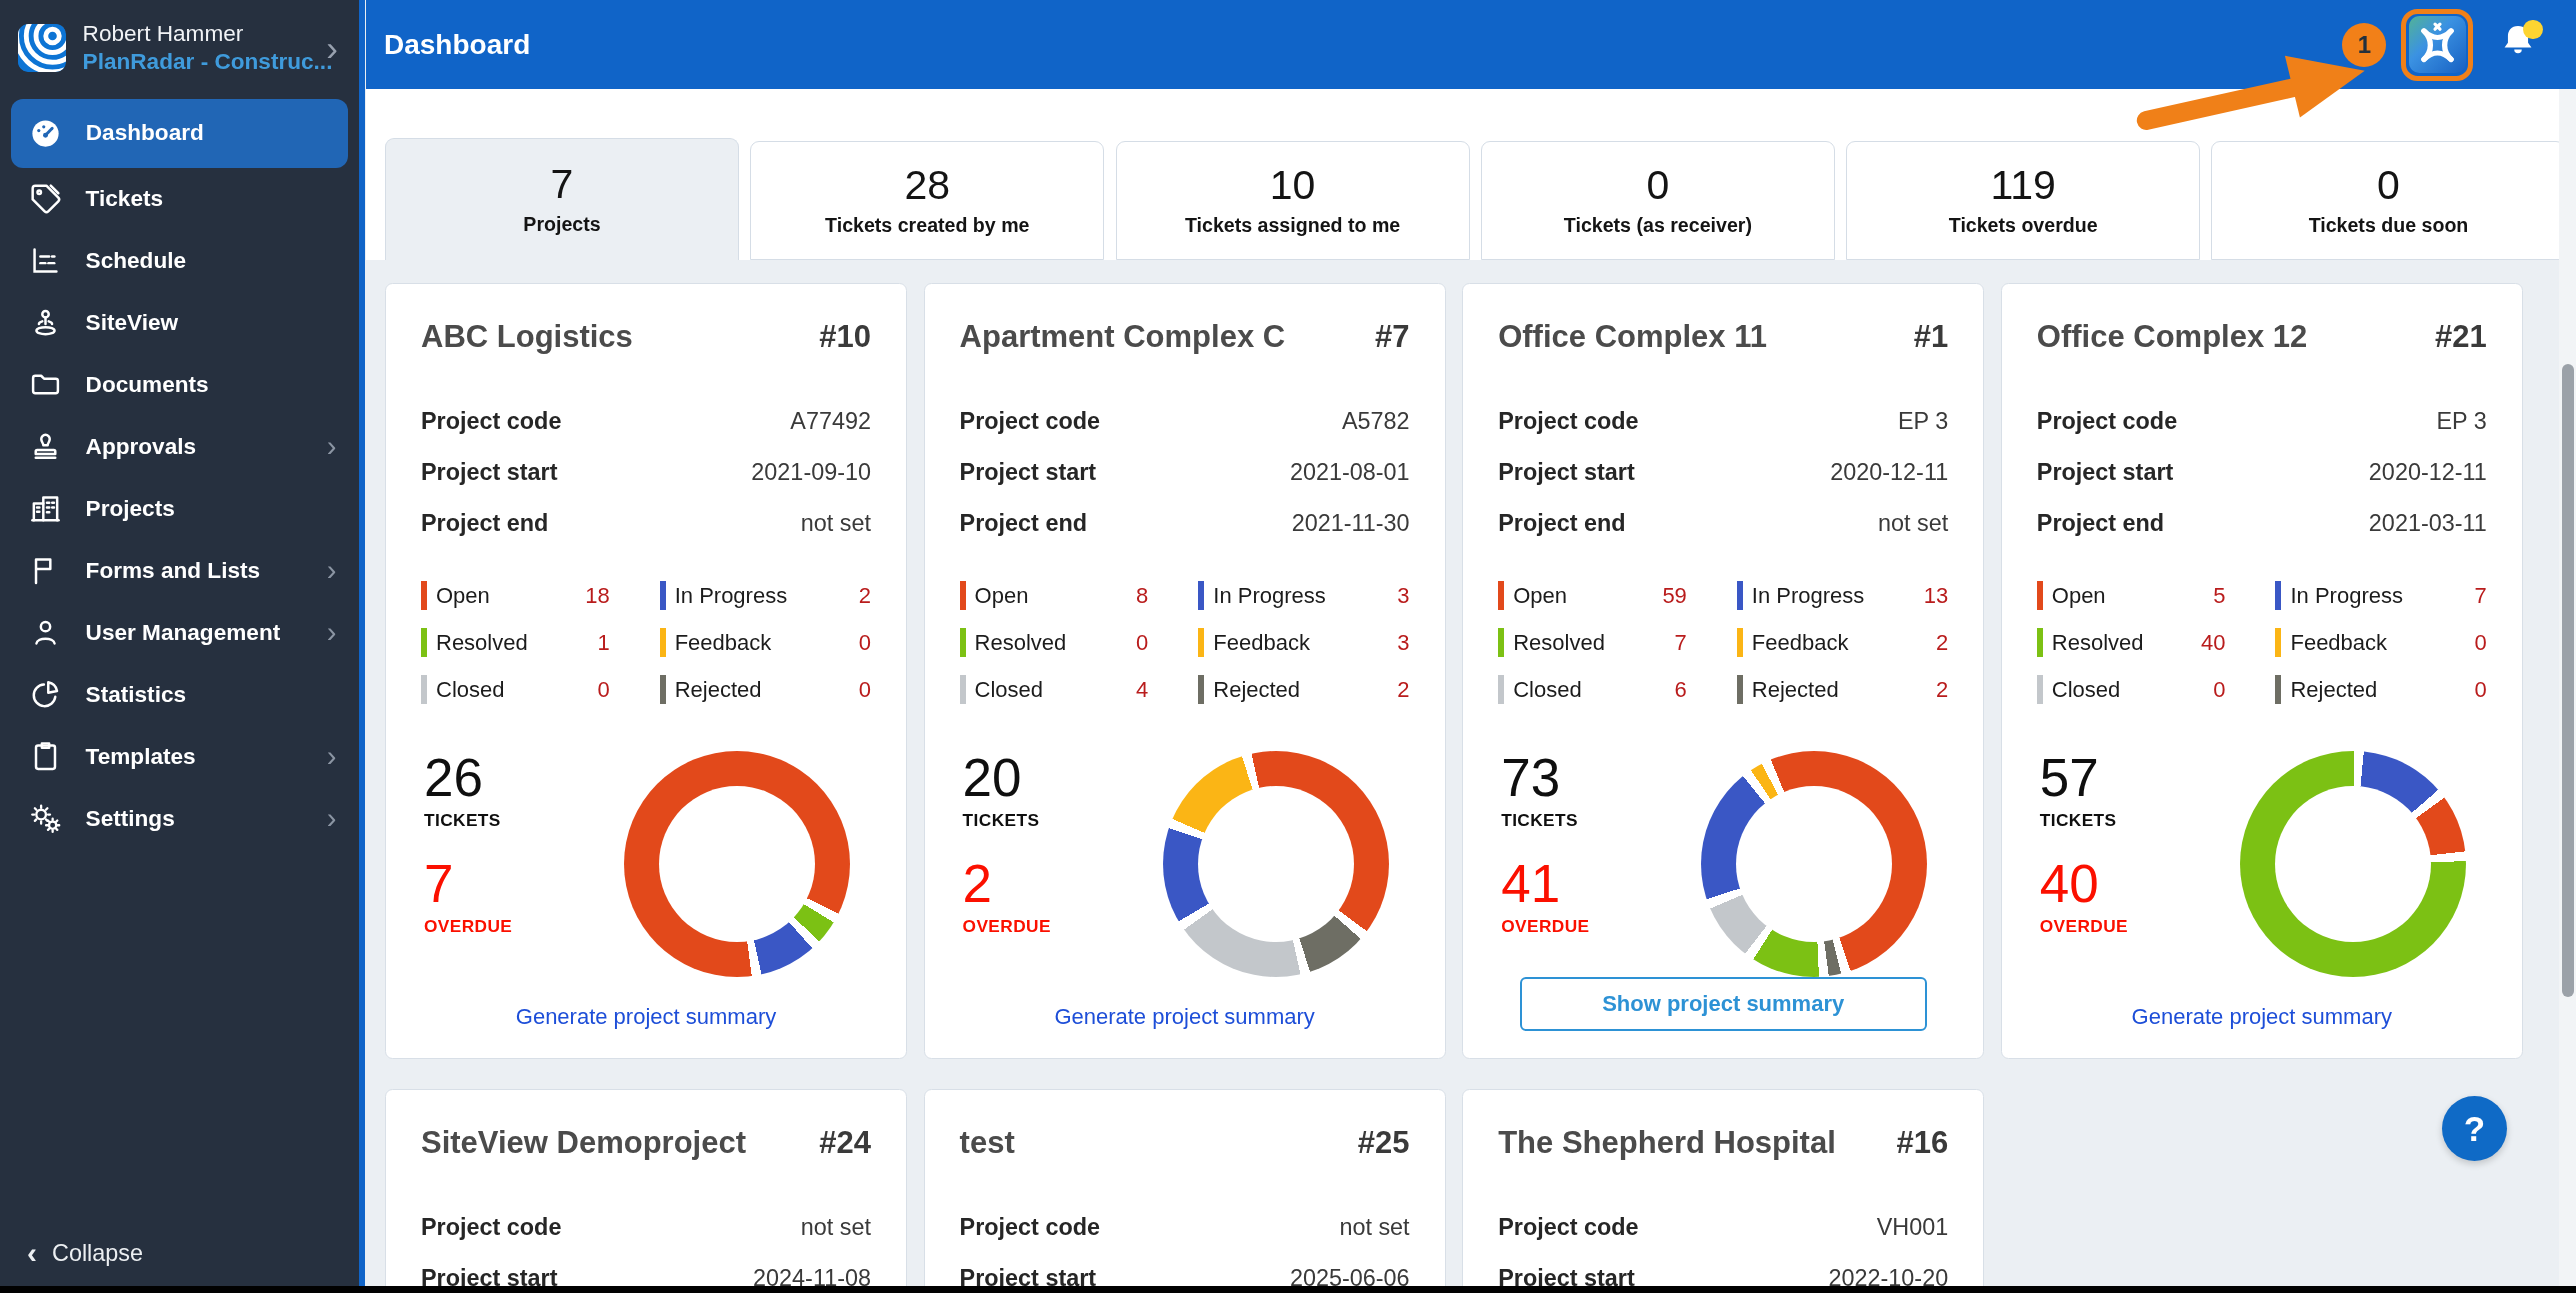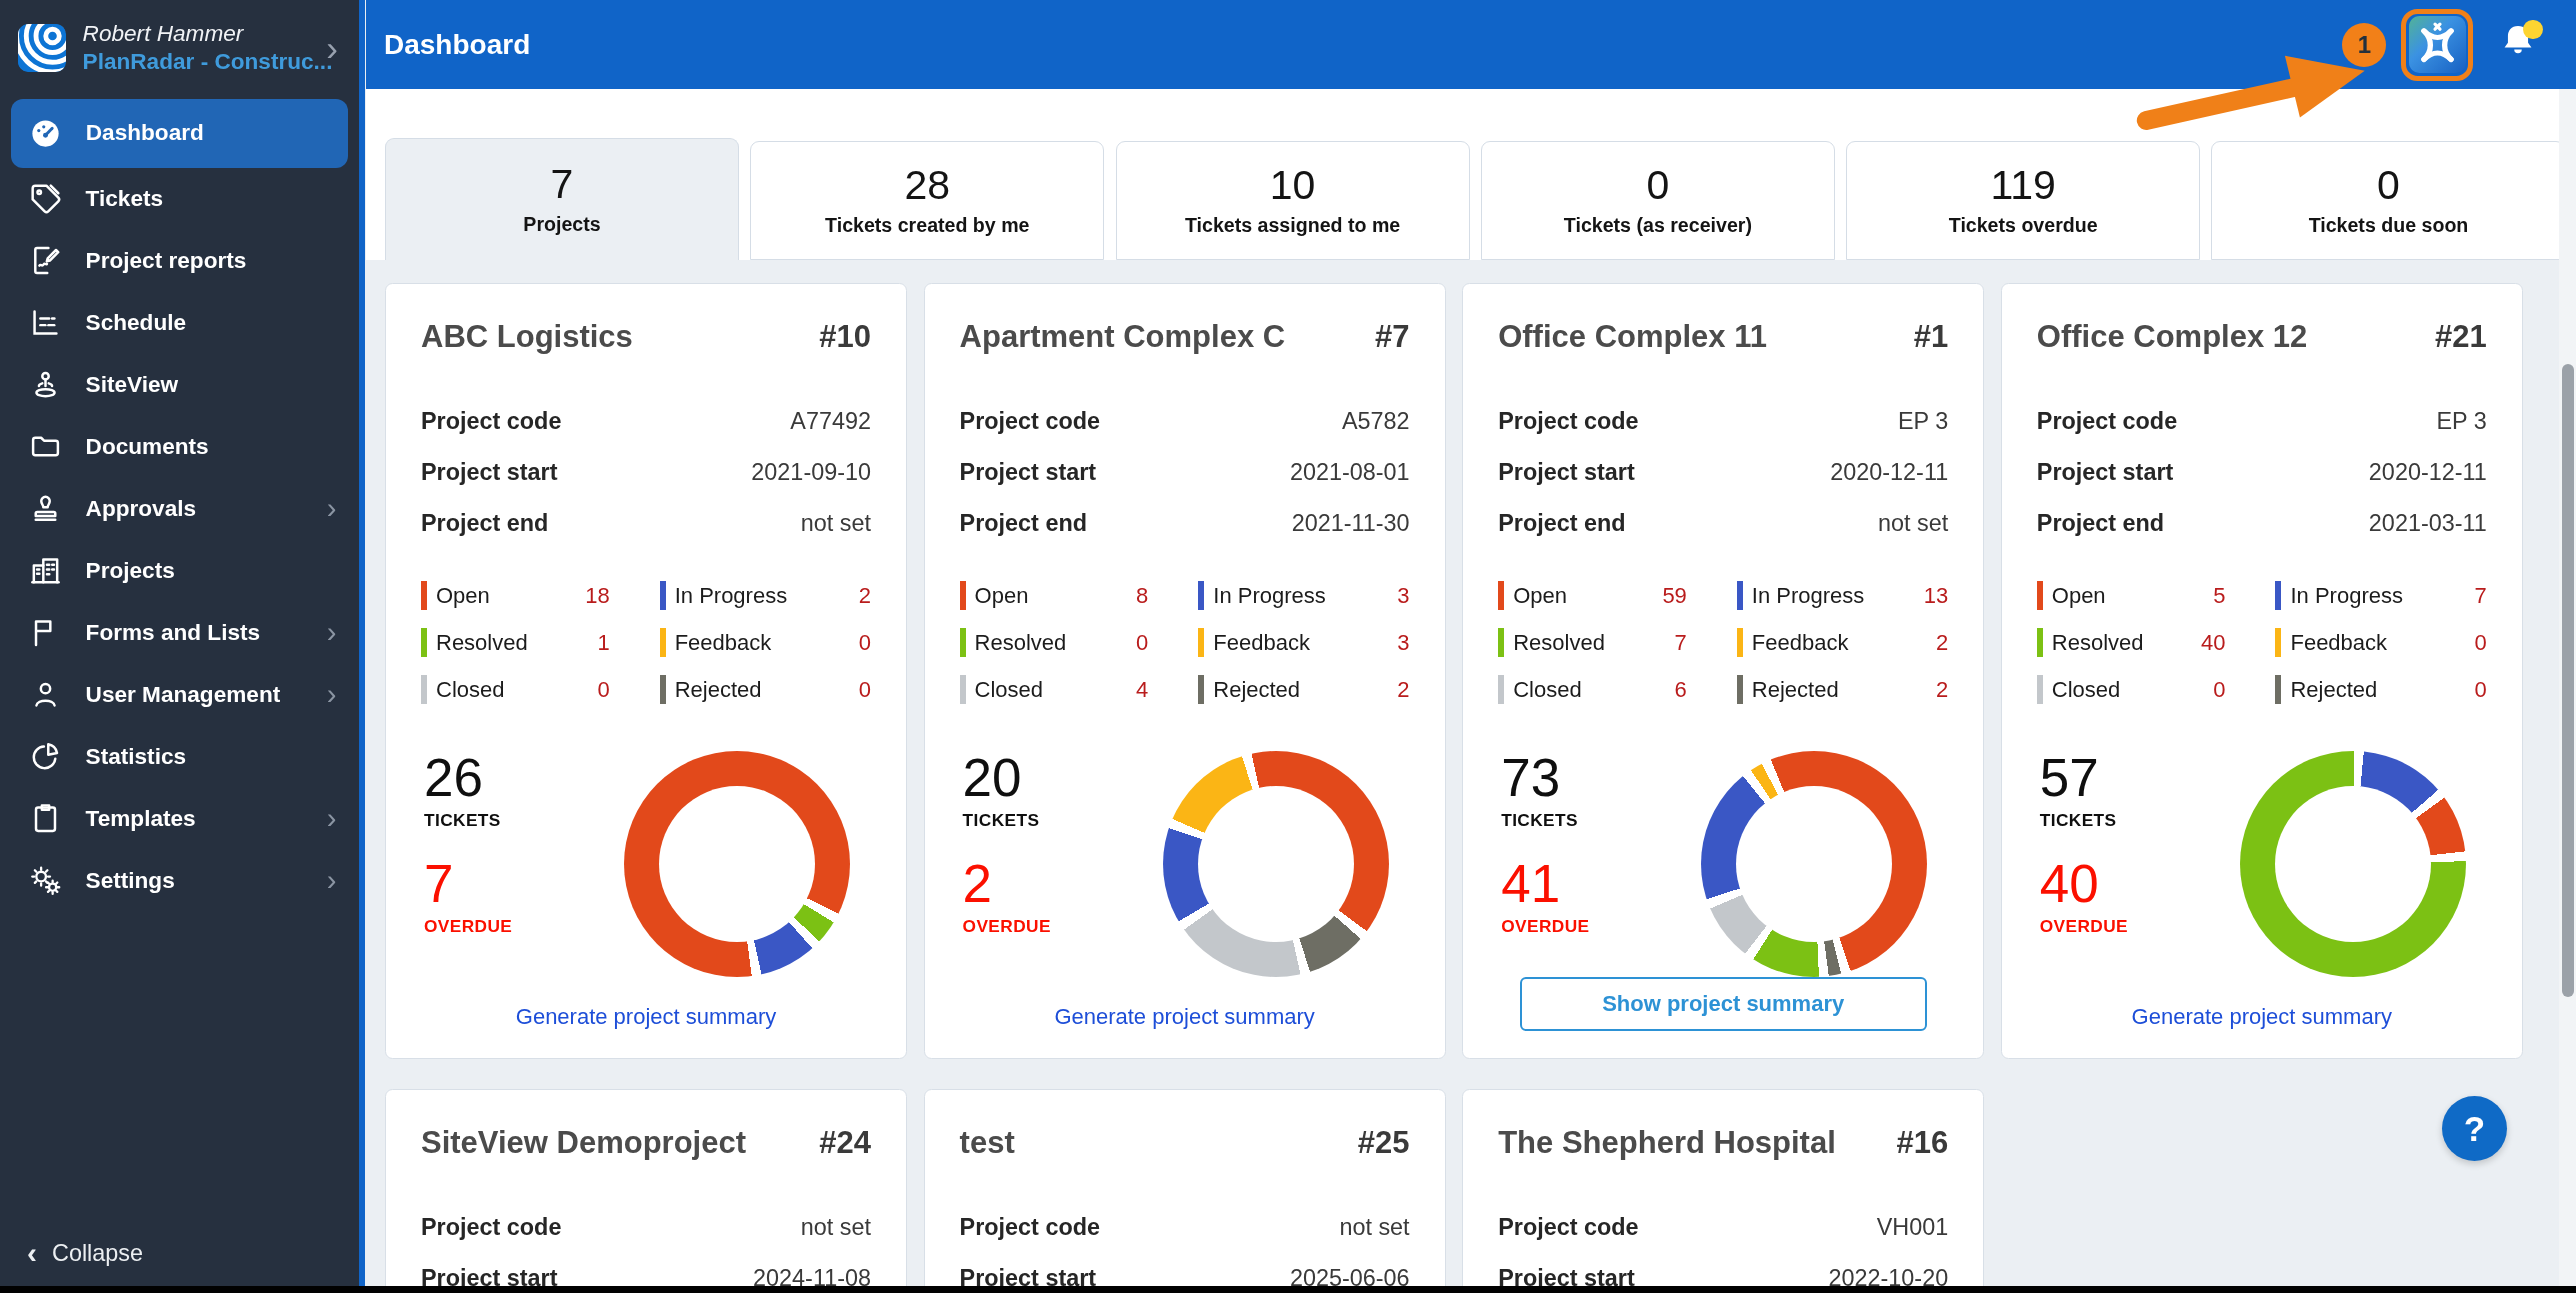--- a/index.html
+++ b/index.html
@@ -5,21 +5,21 @@
   html,body{margin:0;padding:0;background:#000;}
   .app{position:relative;width:2576px;height:1293px;background:#ebeff3;overflow:hidden;
        font-family:"Liberation Sans",sans-serif;-webkit-font-smoothing:antialiased;}
 
   
   .sidebar{position:absolute;left:0;top:0;width:359px;height:100%;background:#26303f;z-index:5;}
   .sidebar-accent{position:absolute;left:359px;top:0;width:6px;height:100%;background:#1064c8;z-index:5;}
   .sb-head{display:flex;align-items:center;padding:19.6px 16.6px 15px 18px;}
   .sb-logo{width:48px;height:48px;border-radius:10.6px;background:#0d74d4;flex:0 0 auto;overflow:hidden;}
   .sb-id{margin-left:16.6px;line-height:1.25;min-width:0;}
-  .sb-name{color:#f1f3f6;font-size:22.6px;font-style:italic;}
+  .sb-name{color:#f1f3f6;font-size:22.6px;}
   .sb-company{color:#3f9bdc;font-size:22.6px;font-weight:700;white-space:nowrap;}
   .sb-chev{margin-left:auto;color:#98a1af;font-size:35px;font-weight:400;padding-right:4.5px;}
   .nav{margin-top:7.5px;}
   .nav-item{display:flex;align-items:center;height:62px;padding:0 22.6px 0 27px;color:#ffffff;
             font-size:22.6px;font-weight:700;cursor:pointer;}
   .nav-item.active{background:#2166b5;border-radius:12px;margin:0 10.6px;padding:0 13.6px 0 16.6px;height:69px;}
   .ic{width:36px;height:36px;margin-right:22.6px;display:flex;align-items:center;justify-content:center;flex:0 0 auto;}
   .chev{margin-left:auto;color:#8b95a3;font-size:29px;font-weight:400;}
   .collapse{position:absolute;left:27px;bottom:22.6px;display:flex;align-items:center;color:#eceff2;font-size:23.4px;cursor:pointer;}
   .collapse .c-chev{font-size:30px;margin-right:15px;font-weight:700;}
@@ -133,30 +133,20 @@
           <svg width="35" height="35" viewBox="0 0 24 24" fill="none" stroke="#fff" stroke-width="1.7" stroke-linecap="round" stroke-linejoin="round">
           <path d="M12.6 3.2H5A1.8 1.8 0 0 0 3.2 5v7.6L11.4 20.8a1.8 1.8 0 0 0 2.5 0l6.9-6.9a1.8 1.8 0 0 0 0-2.5Z"></path>
           <circle cx="7.7" cy="7.7" r="1.2"></circle>
               <path d="M15.6 3.2l5.2 5.2"></path>
             </svg>
         </span>
         <span>Tickets</span>
       </div>
       <div class="nav-item">
         <span class="ic">
-          <svg width="35" height="35" viewBox="0 0 24 24" fill="none" stroke="#fff" stroke-width="1.7" stroke-linecap="round" stroke-linejoin="round">
-          <path d="M14 3.5H6.2A1.2 1.2 0 0 0 5 4.7v14.6a1.2 1.2 0 0 0 1.2 1.2h7"></path>
-          <path d="M7.8 15.5c1-1.4 1.7 1 2.8-.7 1-1.6 1.6.5 2.4-.5"></path>
-          <path d="M13.5 10.5 19.2 4.8l1.5 1.5-5.7 5.7-2.1.6Z"></path>
-            </svg>
-        </span>
-        <span>Project reports</span>
-      </div>
-      <div class="nav-item">
-        <span class="ic">
           <svg width="35" height="35" viewBox="0 0 24 24" fill="none" stroke="#fff" stroke-width="1.7" stroke-linecap="round">
           <path d="M4.5 4.5v15h15"></path>
               <path d="M8.5 9.2h6"></path>
               <path d="M16.5 9.2h1.6"></path>
               <path d="M8.5 13.8h3.4"></path>
               <path d="M14 13.8h4"></path>
             </svg>
         </span>
         <span>Schedule</span>
       </div>

